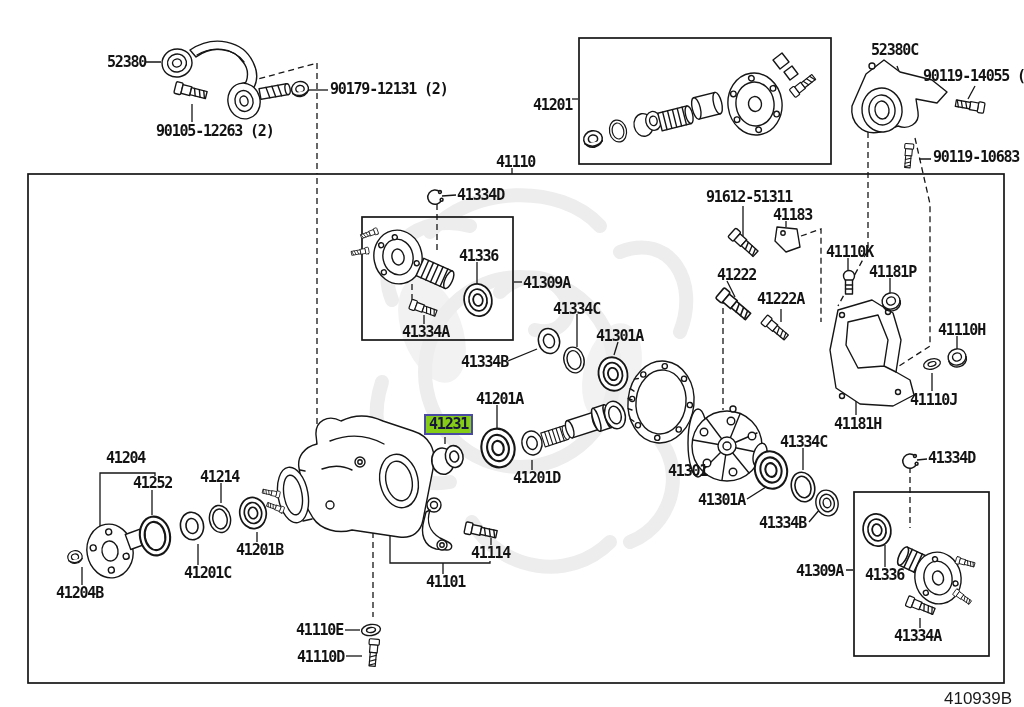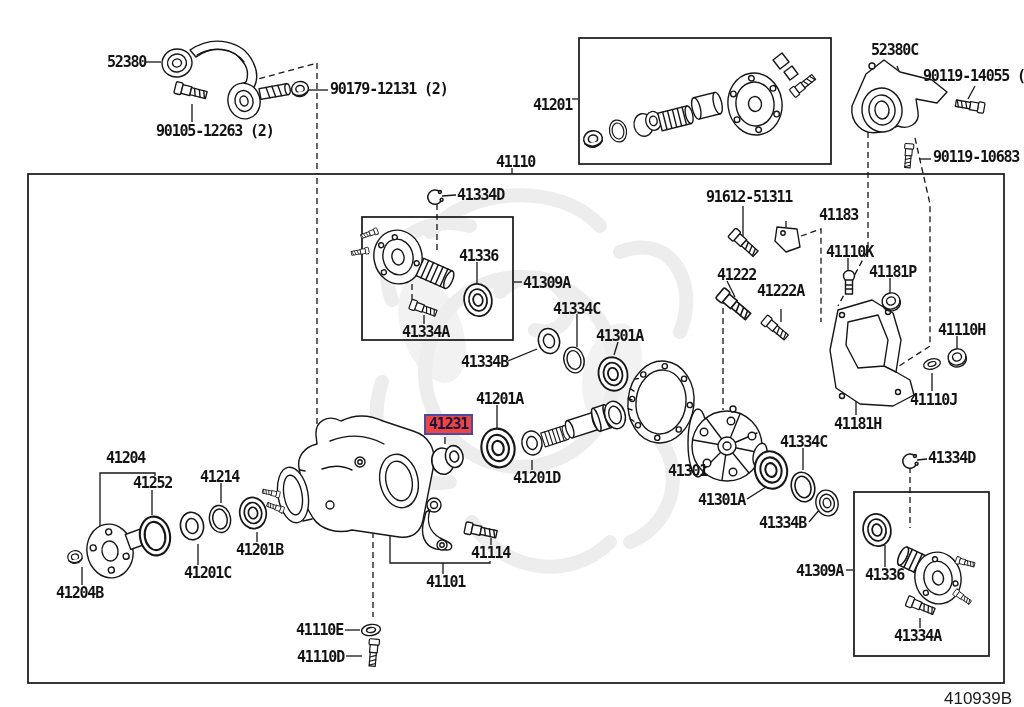--- a/index.html
+++ b/index.html
@@ -1,28 +1,28 @@
 <!DOCTYPE html>
 <html><head>
 <meta charset="utf-8">
 <style>
   html,body{margin:0;padding:0;background:#fff;}
   #stage{position:relative;width:1024px;height:707px;background:#ffffff;overflow:hidden;
-         font-family:"DejaVu Sans Mono",monospace;}
+         font-family:"DejaVu Sans Mono",monospace;border-radius:28px;}
   #diagram-svg{position:absolute;left:0;top:0;}
   .pt{stroke:#161616;stroke-width:1.4;fill:#fff;stroke-linejoin:round;stroke-linecap:round;}
   .pt .nf{fill:none;}
   .ld{stroke:#161616;stroke-width:1.3;fill:none;}
   .bx{stroke:#161616;stroke-width:1.7;fill:none;}
   .dash{stroke:#161616;stroke-width:1.3;fill:none;stroke-dasharray:6 4;}
   .wm{stroke:#ededed;stroke-width:14;fill:none;stroke-linecap:round;}
   .wmf{fill:#f2f2f2;stroke:none;}
   .lbl{position:absolute;font-weight:bold;font-size:15px;line-height:1.0;letter-spacing:-1.2px;
        color:#131313;white-space:nowrap;cursor:default;}
-  .hl{background:#ef4444;border:2px solid #4a4aa2;color:#15153d;padding:1px 3px;}
+  .hl{background:#84cc16;border:2px solid #4a4aa2;color:#15153d;padding:1px 3px;}
   .code{position:absolute;font-family:"Liberation Sans",sans-serif;font-weight:normal;
         font-size:17px;color:#1a1a1a;white-space:nowrap;}
 </style>
 </head>
 <body>
 
 <div id="stage">
 
 <svg id="diagram-svg" width="1024" height="707" viewBox="0 0 1024 707">
 
@@ -401,25 +401,25 @@
   <div class="lbl" style="left:533px;top:98px">41201</div>
   <div class="lbl" style="left:496px;top:155px">41110</div>
   <div class="lbl" style="left:871px;top:43px">52380C</div>
   <div class="lbl" style="left:923px;top:69px">90119-14055 (2)</div>
   <div class="lbl" style="left:933px;top:150px">90119-10683 (2)</div>
   <div class="lbl" style="left:457px;top:188px">41334D</div>
   <div class="lbl" style="left:459px;top:249px">41336</div>
   <div class="lbl" style="left:523px;top:276px">41309A</div>
   <div class="lbl" style="left:402px;top:325px">41334A</div>
   <div class="lbl" style="left:706px;top:190px">91612-51311</div>
-  <div class="lbl" style="left:819px;top:208px">41183</div>
+  <div class="lbl" style="left:773px;top:208px">41183</div>
   <div class="lbl" style="left:826px;top:245px">41110K</div>
   <div class="lbl" style="left:869px;top:265px">41181P</div>
   <div class="lbl" style="left:717px;top:268px">41222</div>
-  <div class="lbl" style="left:757px;top:284px">41222A</div>
+  <div class="lbl" style="left:757px;top:292px">41222A</div>
   <div class="lbl" style="left:938px;top:323px">41110H</div>
   <div class="lbl" style="left:910px;top:393px">41110J</div>
   <div class="lbl" style="left:834px;top:417px">41181H</div>
   <div class="lbl" style="left:461px;top:355px">41334B</div>
   <div class="lbl" style="left:553px;top:302px">41334C</div>
   <div class="lbl" style="left:596px;top:329px">41301A</div>
   <div class="lbl" style="left:476px;top:392px">41201A</div>
   <div class="lbl hl" style="left:424px;top:414px">41231</div>
   <div class="lbl" style="left:513px;top:471px">41201D</div>
   <div class="lbl" style="left:668px;top:464px">41301</div>

